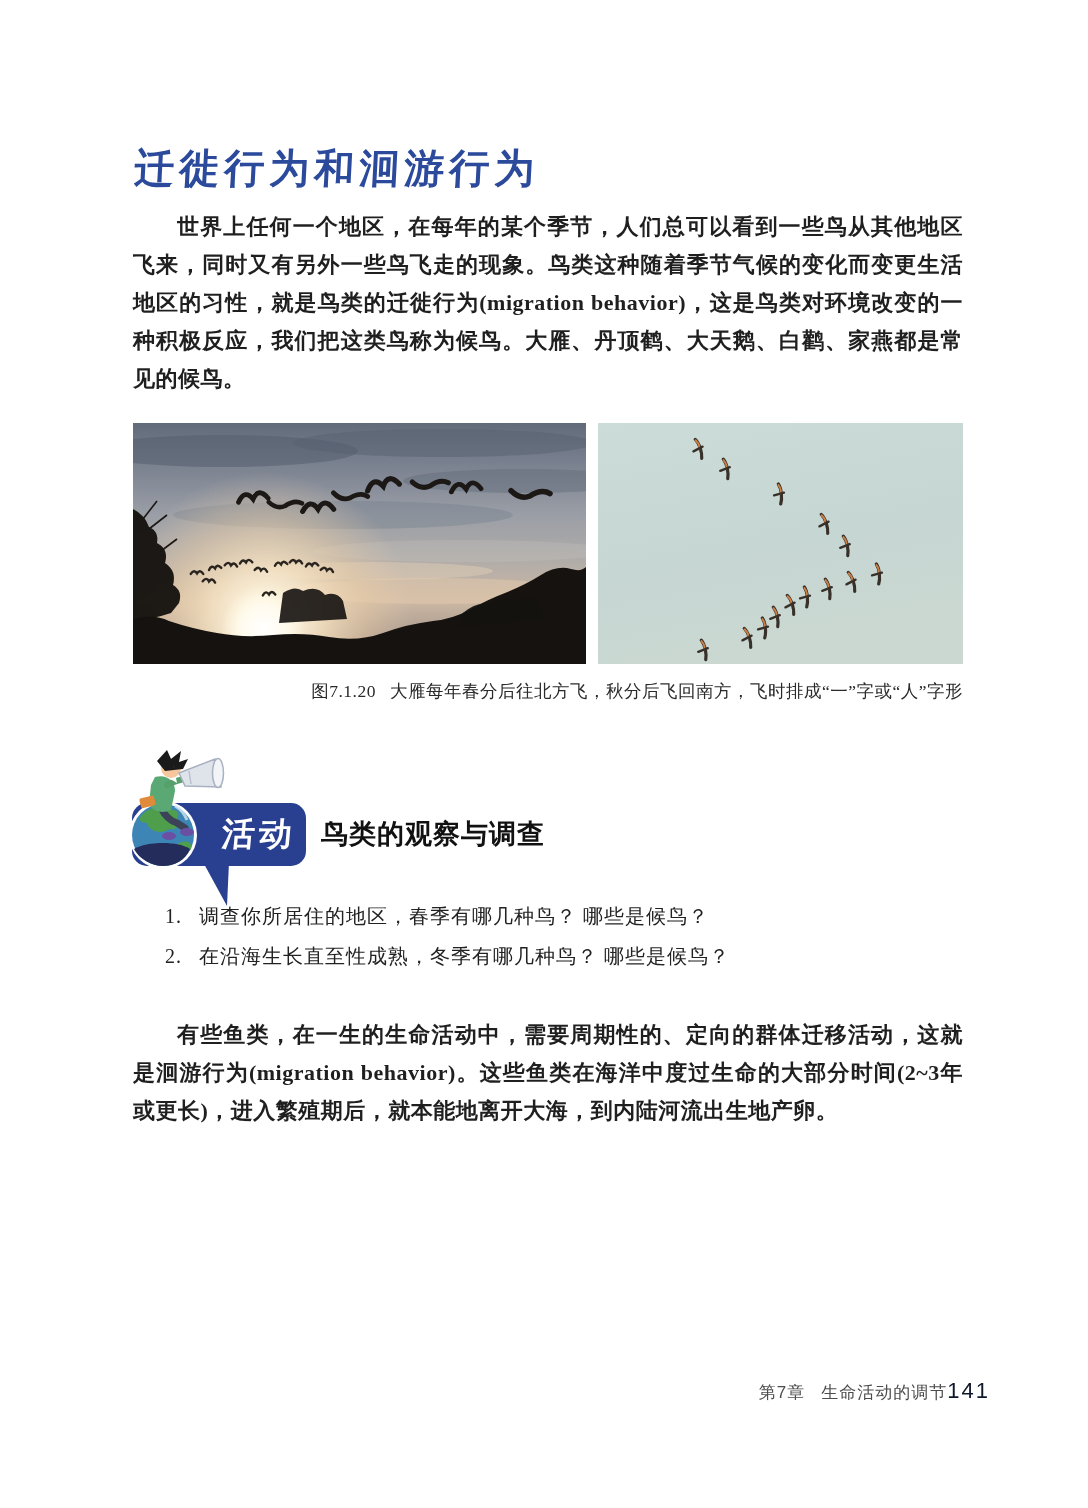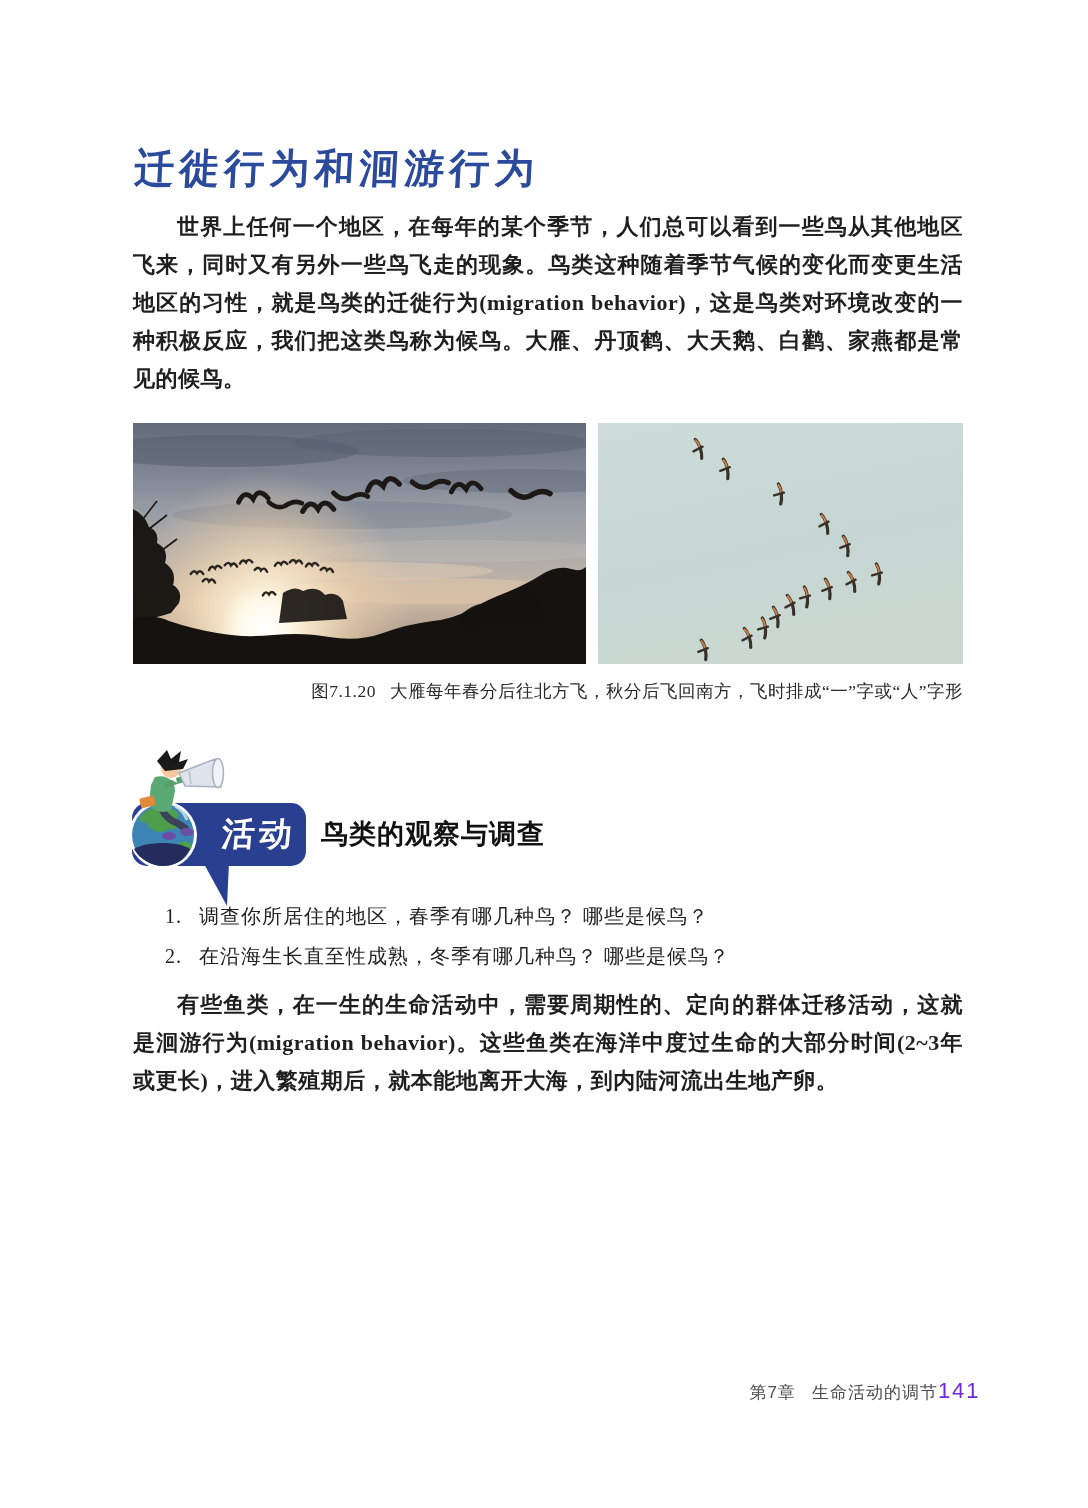--- a/index.html
+++ b/index.html
@@ -29,21 +29,21 @@
   .body-para {
     margin:14px 0 0 0;
     font-size:22px;
     line-height:38px;
     text-align:justify;
     text-indent:2em;
     letter-spacing:0.5px;
     font-weight:bold;
   }
   .body-para.cont { margin-top:0; }
-  .para-block { }
+  .para-block { margin-top:30px; }
 
   .figure-photos {
     margin-top:25px;
     display:flex;
     gap:12px;
     height:241px;
   }
   .figure-photos svg { display:block; }
 
   .figure-caption {
@@ -82,26 +82,26 @@
     display:flex;
     font-size:20px;
     line-height:40px;
     letter-spacing:1px;
     color:#222;
   }
   .question-item .q-num { width:34px; }
 
   .page-footer {
     position:absolute; top:1378px; left:740px; right:98px;
-    display:flex; justify-content:center; align-items:baseline;
+    display:flex; justify-content:flex-end; align-items:baseline;
     font-family:"Liberation Sans", sans-serif;
   }
   .footer-chapter { font-size:17px; color:#4c4c4c; letter-spacing:1px; }
   .footer-chapter .chap-no { margin-right:16px; }
-  .footer-pagenum { font-size:22px; color:#6d28d9; letter-spacing:2px; }
+  .footer-pagenum { font-size:22px; color:#0f172a; letter-spacing:2px; }
 </style>
 </head>
 <body>
 
 <div class="page">
   <div class="content">
 
     <h1 class="page-title">迁徙行为和洄游行为</h1>
 
     <p class="body-para">世界上任何一个地区，在每年的某个季节，人们总可以看到一些鸟从其他地区飞来，同时又有另外一些鸟飞走的现象。鸟类这种随着季节气候的变化而变更生活地区的习性，就是鸟类的迁徙行为(migration behavior)，这是鸟类对环境改变的一种积极反应，我们把这类鸟称为候鸟。大雁、丹顶鹤、大天鹅、白鹳、家燕都是常见的候鸟。</p>

